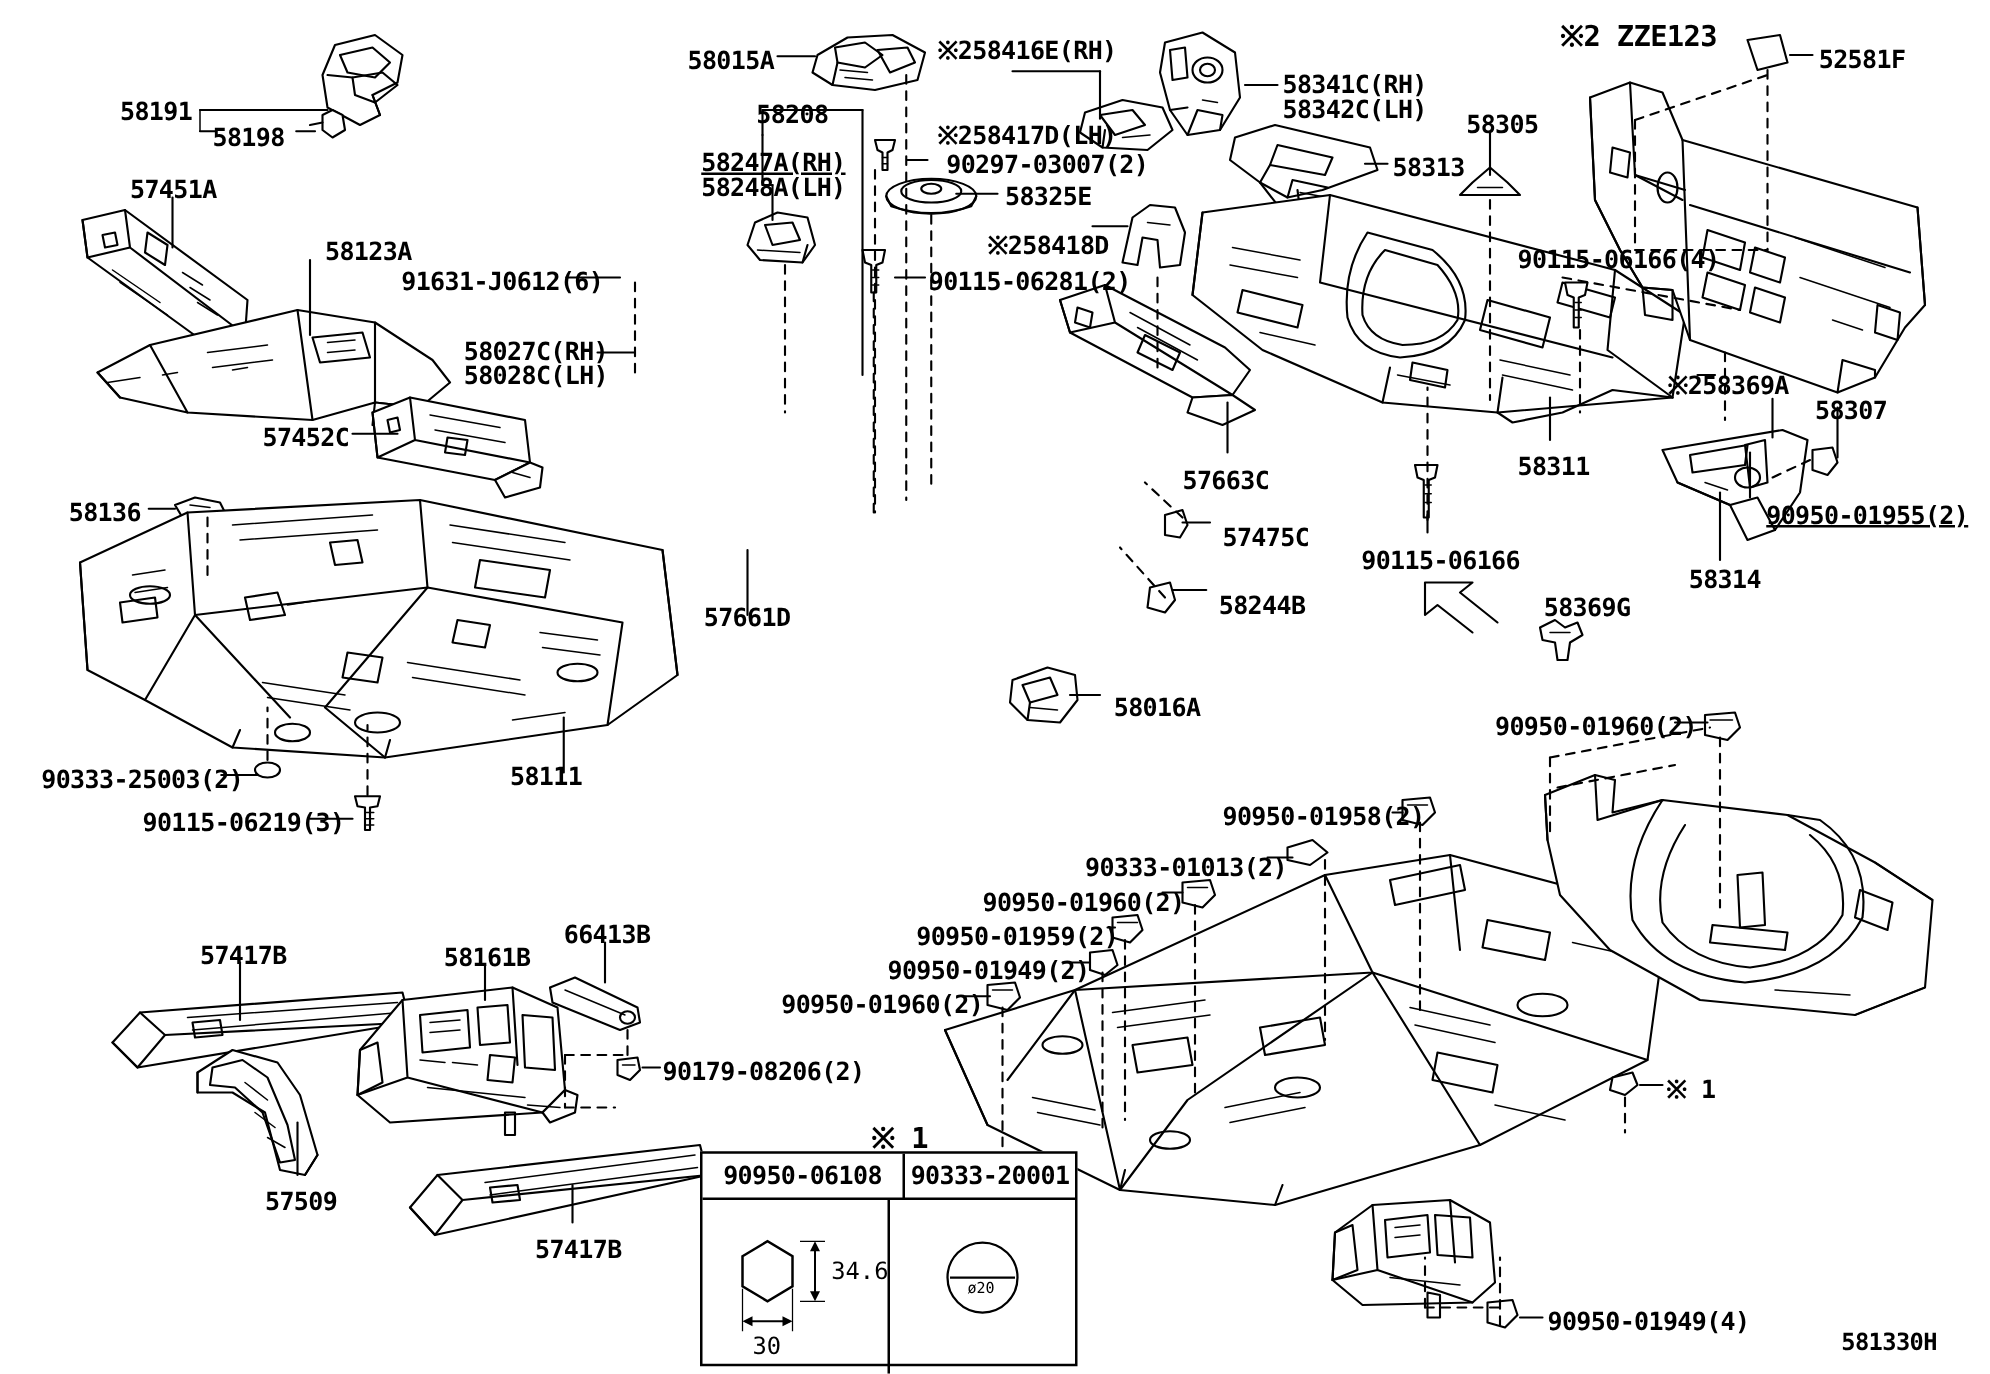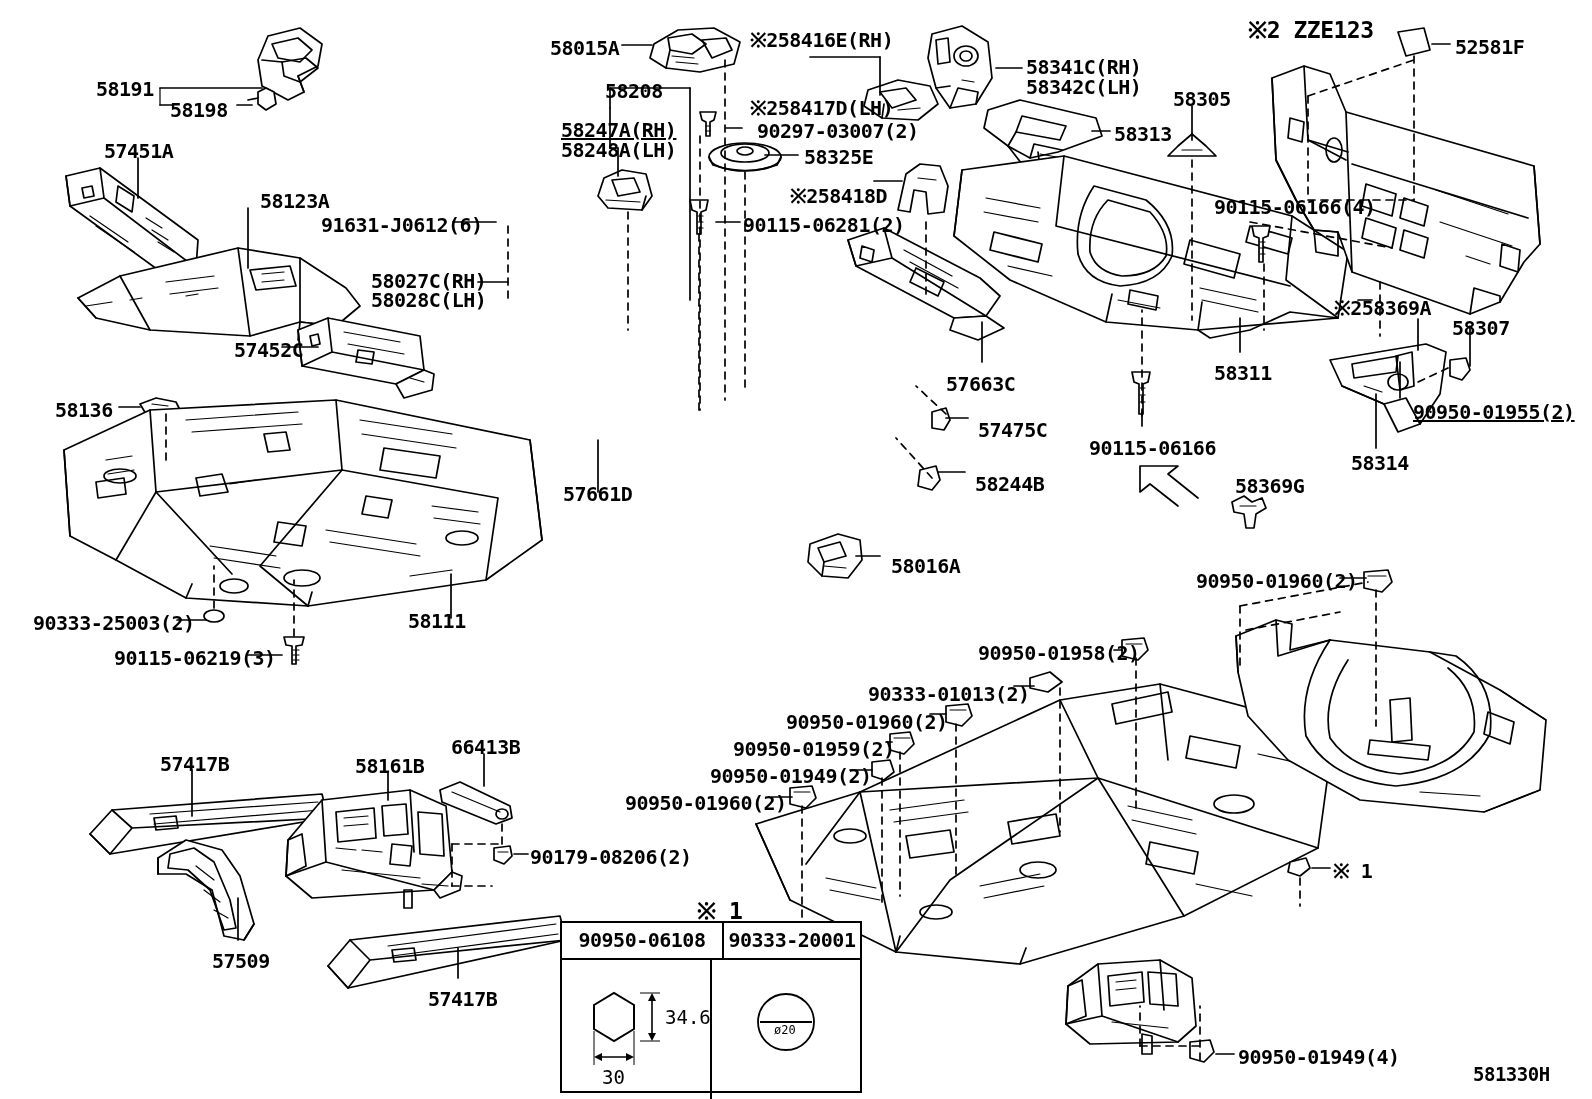--- a/index.html
+++ b/index.html
@@ -564,21 +564,21 @@
   </svg>
 
   <div id="labels">
       <div class="lbl" style="left: 96px; top: 78px;">58191</div>
       <div class="lbl" style="left: 170px; top: 99px;">58198</div>
       <div class="lbl" style="left: 104px; top: 140px;">57451A</div>
       <div class="lbl" style="left: 215px; top: 190px; margin-left: 45px;">58123A</div>
       <div class="lbl" style="left: 321px; top: 214px;">91631-J0612(6)</div>
       <div class="lbl" style="left: 371px; top: 270px;">58027C(RH)</div>
       <div class="lbl" style="left: 371px; top: 289px;">58028C(LH)</div>
-      <div class="lbl" style="left: 210px; top: 339px; margin-left: 24px;">57452C</div>
+      <div class="lbl" style="left: 210px; top: 339px;">57452C</div>
       <div class="lbl" style="left: 55px; top: 399px;">58136</div>
       <div class="lbl" style="left: 33px; top: 612px;">90333-25003(2)</div>
       <div class="lbl" style="left: 114px; top: 647px;">90115-06219(3)</div>
       <div class="lbl" style="left: 408px; top: 610px;">58111</div>
       <div class="lbl" style="left: 563px; top: 483px;">57661D</div>
       <div class="lbl" style="left: 550px; top: 37px;">58015A</div>
       <div class="lbl" style="left: 605px; top: 80px;">58208</div>
       <div class="lbl" style="left: 561px; top: 119px; text-decoration: underline;">58247A(RH)</div>
       <div class="lbl" style="left: 561px; top: 139px;">58248A(LH)</div>
       <div class="lbl" style="left: 750px; top: 29px;">※258416E(RH)</div>

